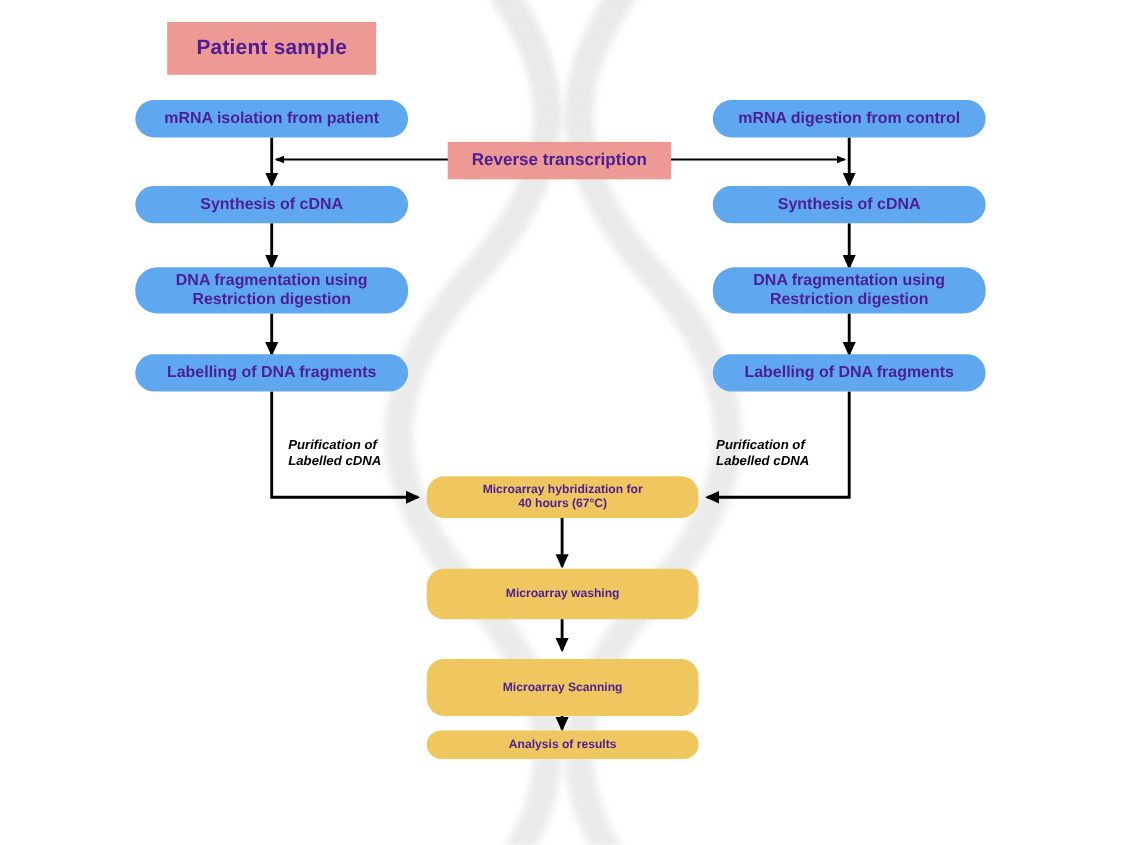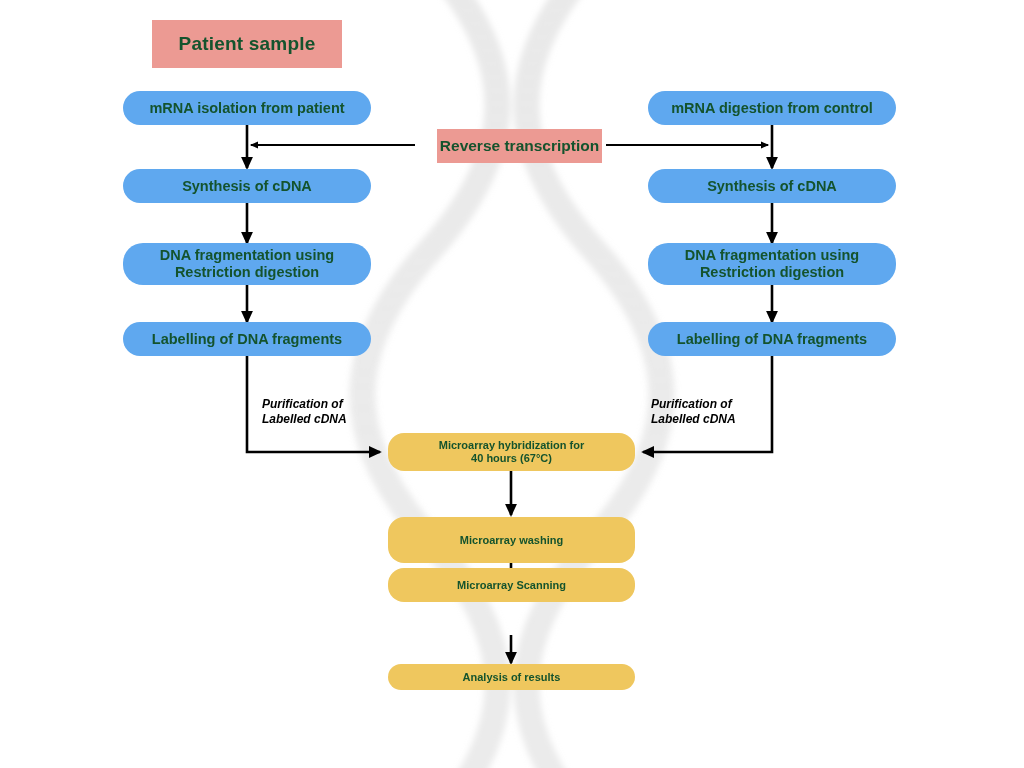--- a/index.html
+++ b/index.html
@@ -26,21 +26,21 @@
   }
 
   
   .node {
     position: absolute;
     box-sizing: border-box;
     display: flex;
     align-items: center;
     justify-content: center;
     text-align: center;
-    color: #14532d;
+    color: #4c1d95;
     font-weight: bold;
     line-height: 1.15;
     z-index: 3;
   }
   .node .lbl { display: block; width: 100%; }
 
   .node.header {
     background: #ec9a93;
     border-radius: 0;
     font-size: 19px;
@@ -196,34 +196,34 @@
 Restriction digestion</span>
   </div>
 
   <div class="node blue" style="left:648px; top:322px; width:248px; height:34px;">
     <span class="lbl">Labelling of DNA fragments</span>
   </div>
 
   <div class="annot" style="left:651px; top:397px; width:130px;">Purification of
 Labelled cDNA</div>
 
-  <div class="node mid" style="left:437px; top:129px; width:165px; height:34px;">
+  <div class="node mid" style="left:407px; top:129px; width:203px; height:34px;">
     <span class="lbl">Reverse transcription</span>
   </div>
 
   <div class="node yellow" style="left:388px; top:433px; width:247px; height:38px;">
     <span class="lbl" style="white-space:pre-line;">Microarray hybridization for
 40 hours (67°C)</span>
   </div>
 
   <div class="node yellow" style="left:388px; top:517px; width:247px; height:46px;">
     <span class="lbl">Microarray washing</span>
   </div>
 
-  <div class="node yellow" style="left:388px; top:568px; width:247px; height:34px;">
+  <div class="node yellow" style="left:388px; top:599px; width:247px; height:52px;">
     <span class="lbl">Microarray Scanning</span>
   </div>
 
   <div class="node yellow" style="left:388px; top:664px; width:247px; height:26px;">
     <span class="lbl">Analysis of results</span>
   </div>
 
 </div>
 
 </body></html>

